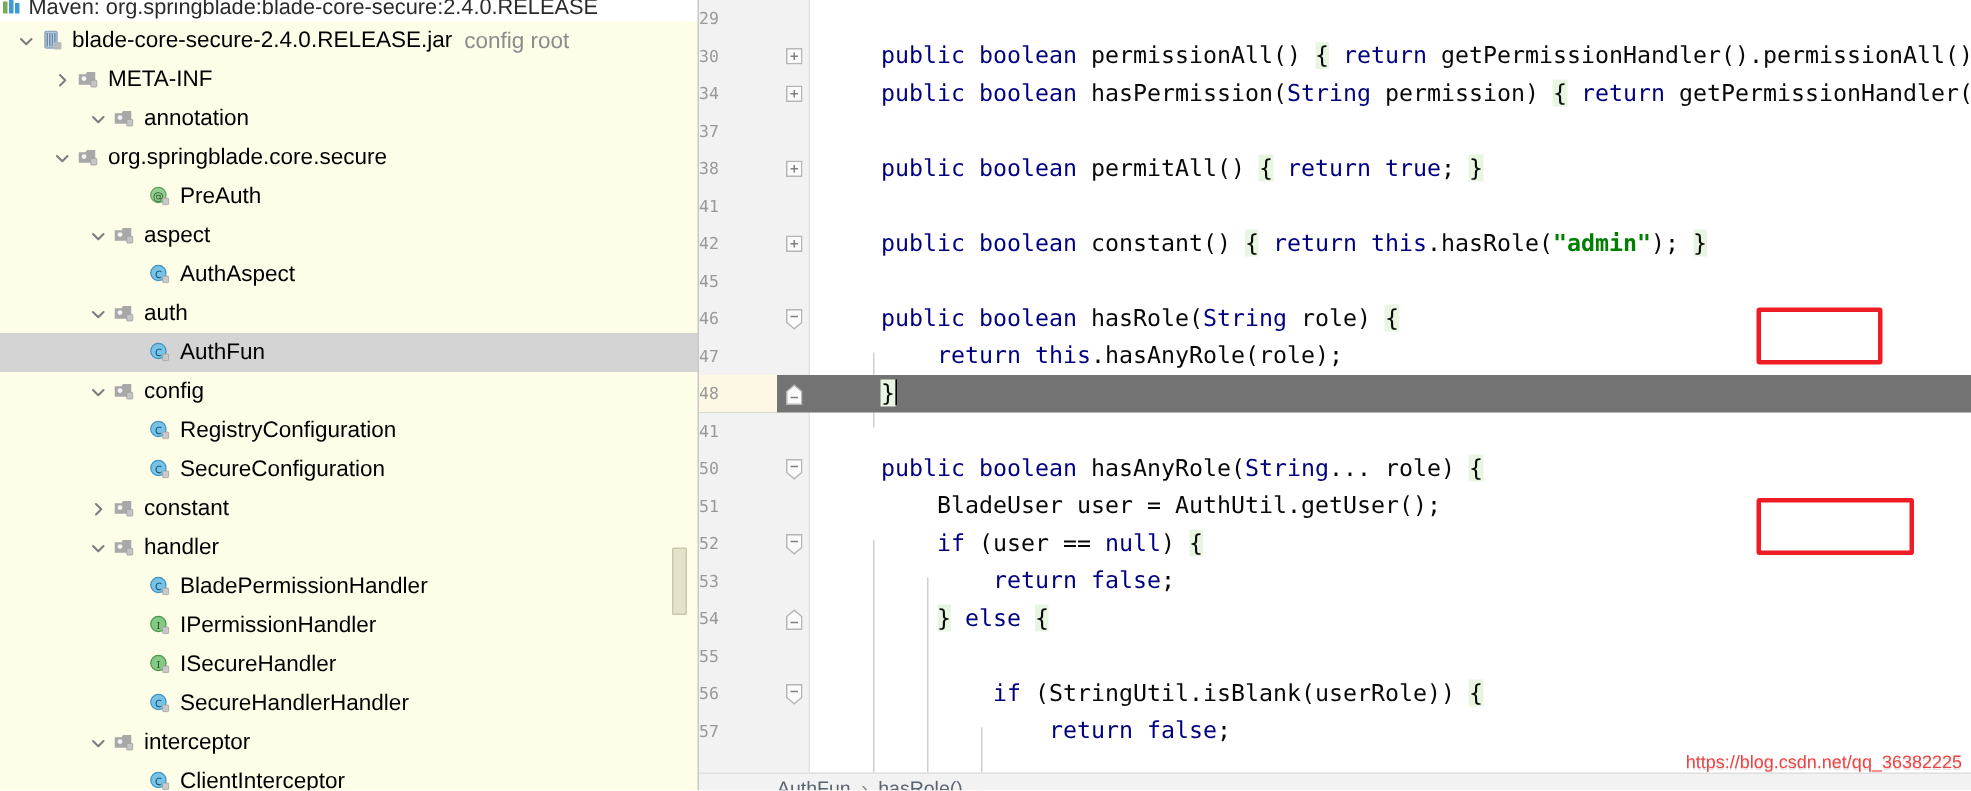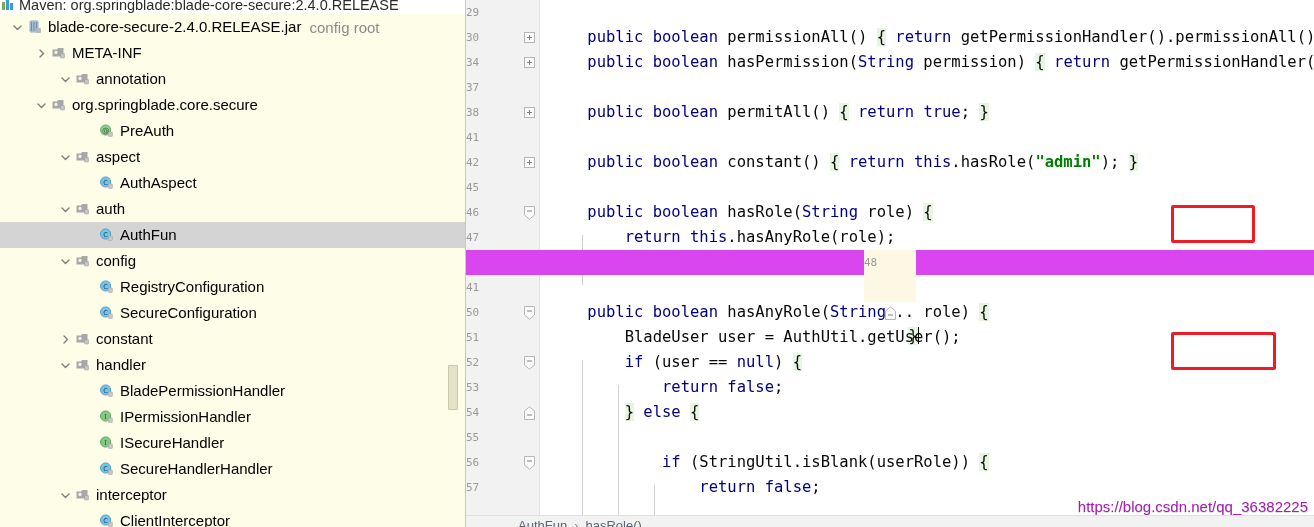--- a/index.html
+++ b/index.html
@@ -81,21 +81,21 @@
     position: absolute; left: 73px; top: 0; width: 1px; height: 527px;
     background: #e3e3e3; z-index: 2;
   }
   .code-lines { position: absolute; left: 0; top: 0; width: 100%; z-index: 3; }
   .cline {
     position: relative;
     height: 25px;
     display: flex; align-items: center;
     white-space: pre;
   }
-  .cline.current { background: #d946ef; flex-direction: column; }
+  .cline.current { background: #737373; }
   .cline.current .lnum { background: #fdf8e3; }
   .lnum {
     position: relative;
     width: 52px; flex: 0 0 52px;
     text-align: left; padding-right: 6px;
     font-family: "DejaVu Sans Mono", monospace;
     font-size: 11px; color: #999999;
     line-height: 25px;
     z-index: 4;
   }
@@ -144,21 +144,21 @@
     display: flex; align-items: center;
     padding-left: 52px;
     font-size: 13px; color: #5a6472;
     z-index: 8;
   }
   .breadcrumb .crumb { line-height: 20px; }
   .breadcrumb .sep { margin: 0 7px; color: #8a8a8a; }
 
   .watermark {
     position: absolute; right: 6px; bottom: 12px;
-    font-size: 15px; color: #a21caf;
+    font-size: 12px; color: #ef4444;
     text-shadow: 0 1px 0 #e2e2e2;
     z-index: 10;
     font-family: "Liberation Sans", sans-serif;
     white-space: nowrap;
   }
 </style>
 </head>
 <body>
 
 <div id="app">

